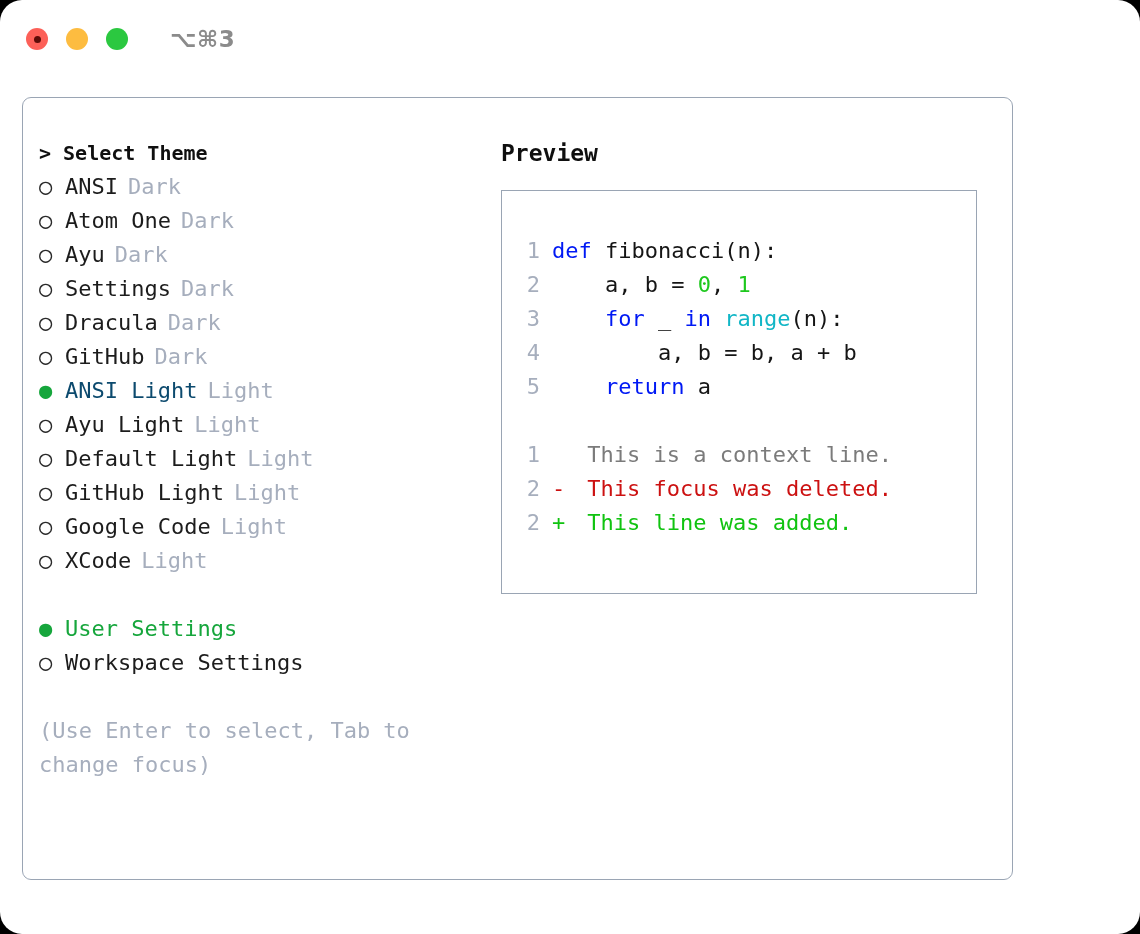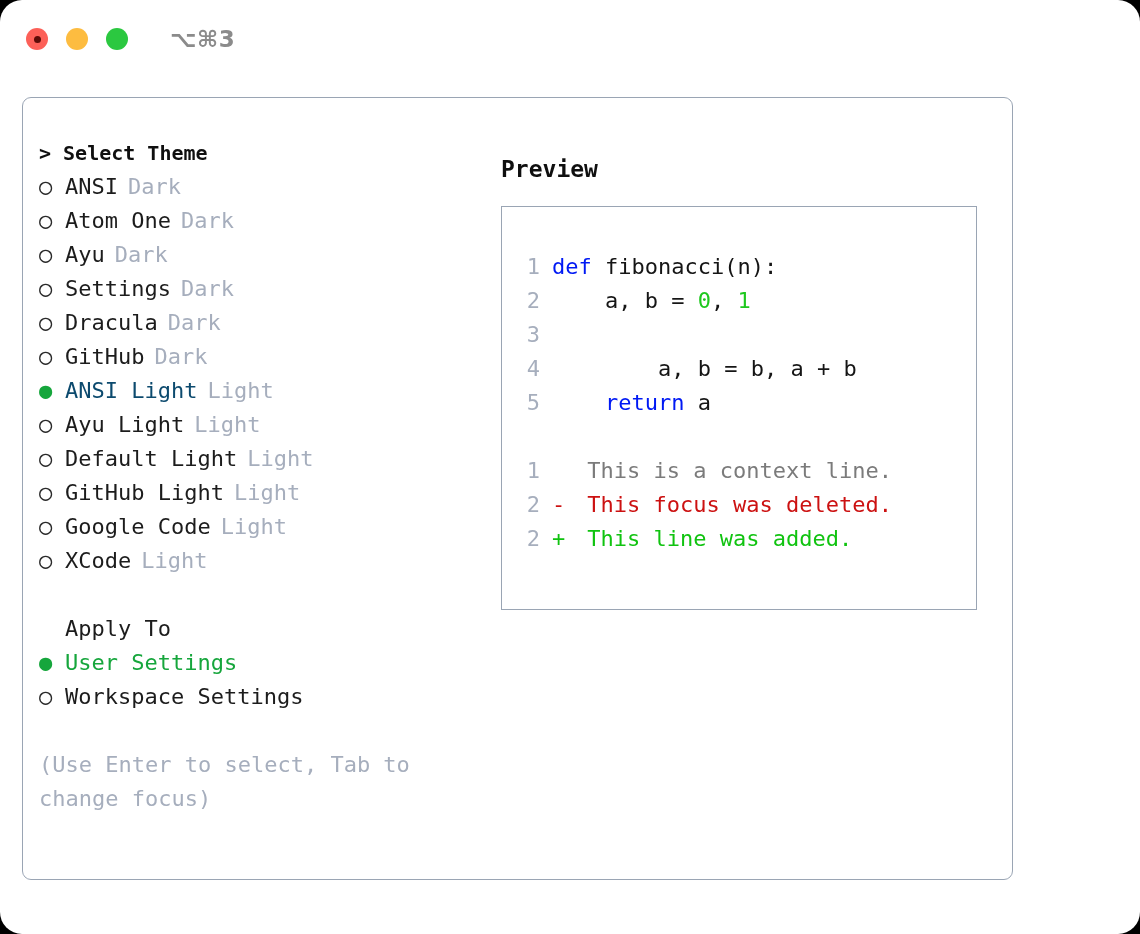--- a/index.html
+++ b/index.html
@@ -147,21 +147,20 @@
     color: #a6aebd;
     width: 410px;
   }
 
   
   #preview-column {
     position: absolute;
     left: 478px;
     top: 38px;
     width: 495px;
-    margin-top: 16px;
   }
   #preview-heading {
     font-size: 23px;
     font-weight: 700;
     color: #0f0f0f;
     line-height: 34px;
     white-space: pre;
   }
   #preview-box {
     margin-top: 20px;
@@ -246,39 +245,38 @@
           <div class="theme-row"><span class="bullet off">○</span><span class="row-gap"></span><span class="theme-name">GitHub</span><span class="theme-kind">Dark</span></div>
           <div class="theme-row selected"><span class="bullet on">●</span><span class="row-gap"></span><span class="theme-name">ANSI Light</span><span class="theme-kind">Light</span></div>
           <div class="theme-row"><span class="bullet off">○</span><span class="row-gap"></span><span class="theme-name">Ayu Light</span><span class="theme-kind">Light</span></div>
           <div class="theme-row"><span class="bullet off">○</span><span class="row-gap"></span><span class="theme-name">Default Light</span><span class="theme-kind">Light</span></div>
           <div class="theme-row"><span class="bullet off">○</span><span class="row-gap"></span><span class="theme-name">GitHub Light</span><span class="theme-kind">Light</span></div>
           <div class="theme-row"><span class="bullet off">○</span><span class="row-gap"></span><span class="theme-name">Google Code</span><span class="theme-kind">Light</span></div>
           <div class="theme-row"><span class="bullet off">○</span><span class="row-gap"></span><span class="theme-name">XCode</span><span class="theme-kind">Light</span></div>
         </div>
 
       <div id="apply-block">
-        <div class="apply-heading">Apply To</div>
         <div id="apply-list">
             <div class="apply-row selected"><span class="bullet on">●</span><span class="row-gap"></span><span class="label">User Settings</span></div>
             <div class="apply-row"><span class="bullet off">○</span><span class="row-gap"></span><span class="label">Workspace Settings</span></div>
           </div>
       </div>
 
       <div id="hint-text">(Use Enter to select, Tab to change focus)</div>
     </div>
 
     <div id="preview-column">
       <div id="preview-heading">Preview</div>
 
       <div id="preview-box">
         <div id="code-area">
           <div id="code-lines">
               <div class="code-line"><span class="lineno">1</span><span class="code-text"><span class="tok-kw">def</span><span class="tok-plain"> fibonacci(n):</span></span></div>
               <div class="code-line"><span class="lineno">2</span><span class="code-text"><span class="tok-plain">    a, b = </span><span class="tok-num">0</span><span class="tok-plain">, </span><span class="tok-num">1</span></span></div>
-              <div class="code-line"><span class="lineno">3</span></div>
+              <div class="code-line"><span class="lineno">3</span><span class="code-text"><span class="tok-plain">    </span><span class="tok-kw">for</span><span class="tok-plain"> _ </span><span class="tok-kw">in</span><span class="tok-plain"> </span><span class="tok-fn">range</span><span class="tok-plain">(n):</span></span></div>
               <div class="code-line"><span class="lineno">4</span><span class="code-text"><span class="tok-plain">        a, b = b, a + b</span></span></div>
               <div class="code-line"><span class="lineno">5</span><span class="code-text"><span class="tok-plain">    </span><span class="tok-kw">return</span><span class="tok-plain"> a</span></span></div>
             </div>
           <div class="blank-line"></div>
           <div id="diff-lines">
               <div class="diff-line context"><span class="lineno">1</span><span class="diff-sign"> </span><span class="diff-text"> This is a context line.</span></div>
               <div class="diff-line removed"><span class="lineno">2</span><span class="diff-sign">-</span><span class="diff-text"> This focus was deleted.</span></div>
               <div class="diff-line added"><span class="lineno">2</span><span class="diff-sign">+</span><span class="diff-text"> This line was added.</span></div>
             </div>
         </div>

